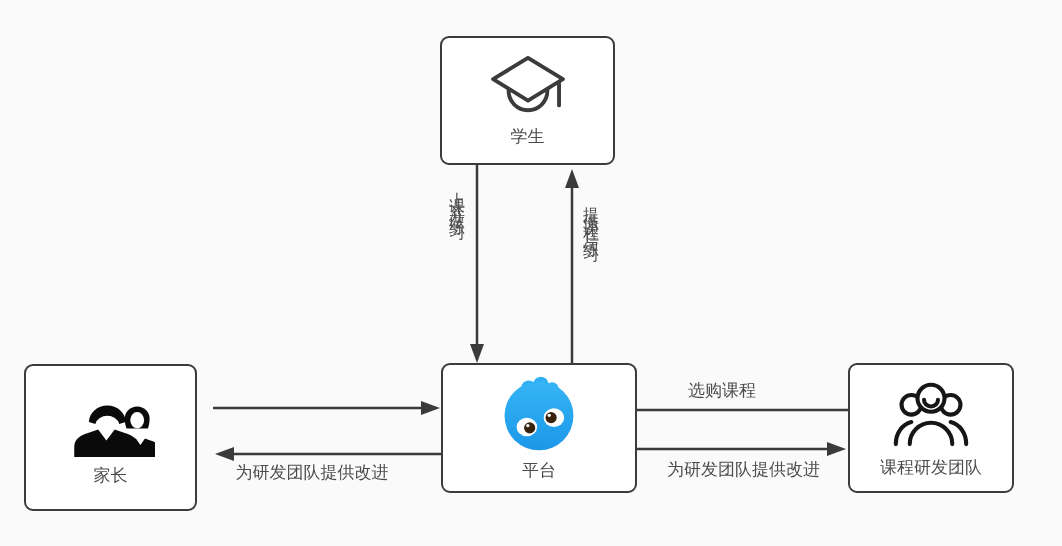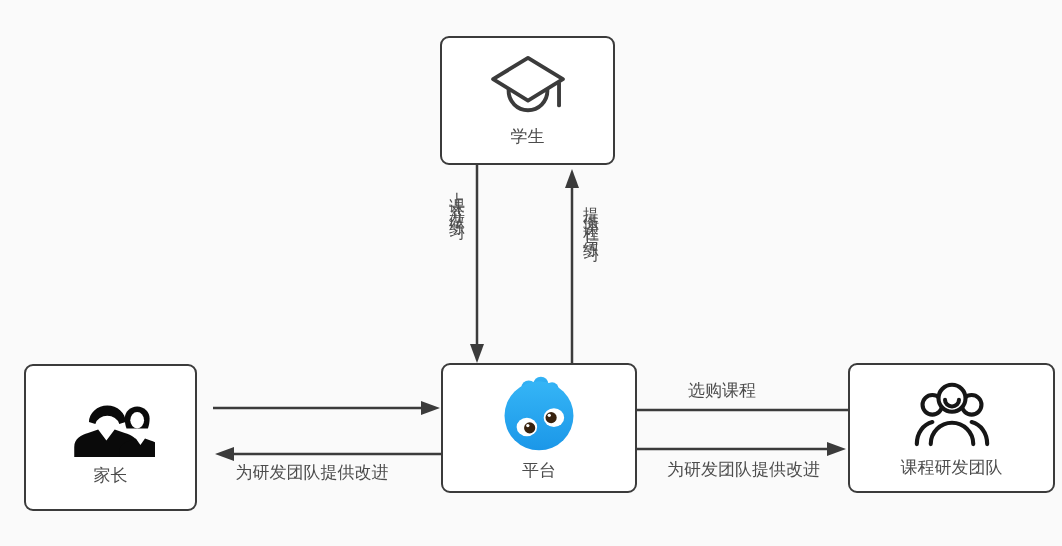--- a/index.html
+++ b/index.html
@@ -144,21 +144,21 @@
           <path d="M61 32 a13.5 13 0 0 1 27 0 c0 7 -2 11 -2 11 h-23 c0 0 -2 -4 -2 -11 z"></path>
         </g>
         <ellipse cx="74.5" cy="34" rx="7.5" ry="9" fill="#ffffff"></ellipse>
 
         <path d="M55 74 v-6 c0 -7 6 -10 12 -12 l6 -2 5 7 5 -7 6 2 c6 2 12 5 12 12 v6 z" fill="#0a0a0a"></path>
       </svg>
     </span>
     <div class="node-label">家长</div>
   </div>
 
-  <div class="node" style="left:848px;top:363px;width:207px;height:130px">
+  <div class="node" style="left:848px;top:363px;width:166px;height:130px">
     <span>
       <svg width="90" height="72" viewBox="0 0 96 88" fill="none" stroke="#161616" stroke-width="5" stroke-linecap="round">
         <circle cx="24" cy="34" r="12"></circle>
         <circle cx="72" cy="34" r="12"></circle>
         <path d="M5 82 c0 -14 8 -24 19 -27"></path>
         <path d="M91 82 c0 -14 -8 -24 -19 -27"></path>
         <path d="M22 84 a26 26 0 0 1 52 0 z" fill="#ffffff" stroke="none"></path>
         <path d="M22 82 a26 26 0 0 1 52 0"></path>
         <circle cx="48" cy="26" r="16.5" fill="#ffffff"></circle>
         <path d="M39.5 28 a8.5 8 0 0 0 17 0"></path>

